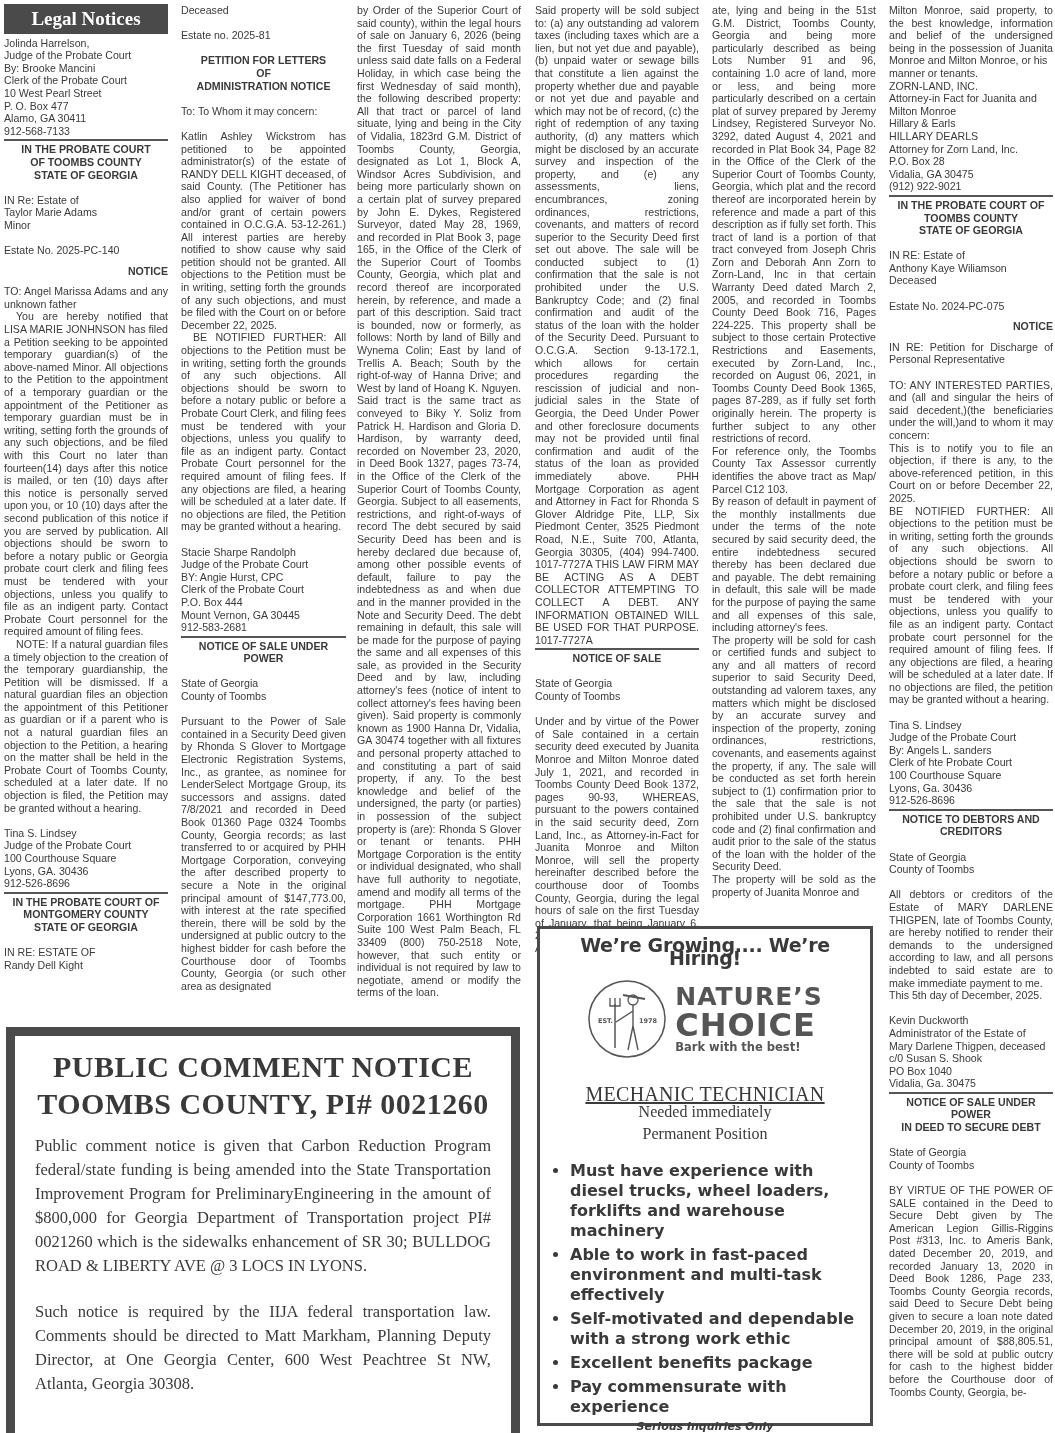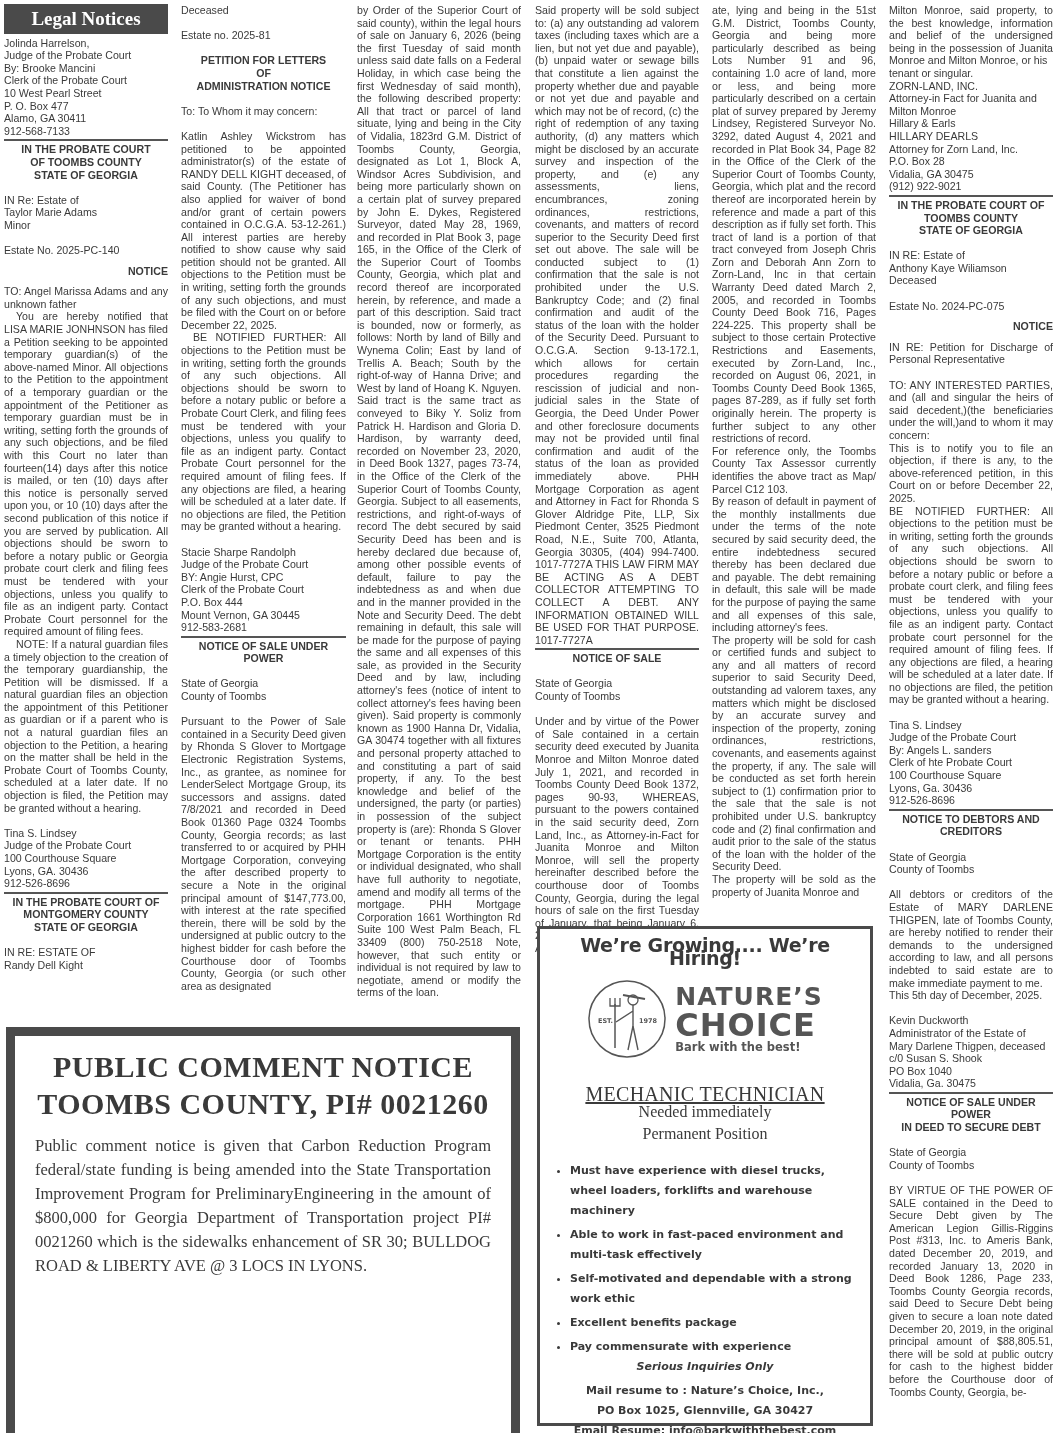--- a/index.html
+++ b/index.html
@@ -30,21 +30,21 @@
         border:3px solid #4a4a4a; background:#fff; text-align:center; color:#3a3a3a; }
   .ad-head { font-family:"DejaVu Sans", sans-serif; font-weight:bold; font-size:19px; margin:10px 16px 0; letter-spacing:-0.3px; }
   .logo-row { display:flex; align-items:center; justify-content:center; margin-top:14px; gap:8px; }
   .brand { text-align:left; font-family:"DejaVu Sans", sans-serif; font-weight:bold; color:#555; }
   .brand .b1 { font-size:25px; line-height:26px; letter-spacing:1px;text-align:right; }
   .brand .b2 { font-size:32px; line-height:30px; letter-spacing:1px; }
   .brand .b3 { font-size:11.5px; line-height:14px; }
   .job-title { font-family:"Liberation Serif", serif; font-size:20px; text-decoration:underline; margin-top:28px; letter-spacing:0.3px; }
   .job-sub { font-family:"Liberation Serif", serif; font-size:16px; line-height:22px; }
   .ad ul { text-align:left; margin:16px 8px 0 8px; padding-left:22px; font-family:"DejaVu Sans", sans-serif;
-           font-weight:bold; font-size:11px; line-height:20px; }
+           font-weight:bold; font-size:16px; line-height:20px; }
   .ad li { margin-bottom:4px; }
   .ad .serious { font-family:"DejaVu Sans", sans-serif; font-style:italic; font-weight:bold; font-size:11px; margin-top:4px; }
   .ad .contact { font-family:"DejaVu Sans", sans-serif; font-weight:bold; font-size:11px; line-height:20px; margin-top:8px; }
 </style>
 </head>
 <body>
 
 <div class="col c1">
   <div class="masthead">Legal Notices</div>
   <div>
@@ -149,21 +149,21 @@
   <div class="p" style="margin-top:4px">ate, lying and being in the 51st G.M. District, Toombs County, Georgia and being more particularly described as being Lots Number 91 and 96, containing 1.0 acre of land, more or less, and being more particularly described on a certain plat of survey prepared by Jeremy Lindsey, Registered Surveyor No. 3292, dated August 4, 2021 and recorded in Plat Book 34, Page 82 in the Office of the Clerk of the Superior Court of Toombs County, Georgia, which plat and the record thereof are incorporated herein by reference and made a part of this description as if fully set forth. This tract of land is a portion of that tract conveyed from Joseph Chris Zorn and Deborah Ann Zorn to Zorn-Land, Inc in that certain Warranty Deed dated March 2, 2005, and recorded in Toombs County Deed Book 716, Pages 224-225. This property shall be subject to those certain Protective Restrictions and Easements, executed by Zorn-Land, Inc., recorded on August 06, 2021, in Toombs County Deed Book 1365, pages 87-289, as if fully set forth originally herein. The property is further subject to any other restrictions of record.</div>
   <div class="p">For reference only, the Toombs County Tax Assessor currently identifies the above tract as Map/ Parcel C12 103.</div>
   <div class="p">By reason of default in payment of the monthly installments due under the terms of the note secured by said security deed, the entire indebtedness secured thereby has been declared due and payable. The debt remaining in default, this sale will be made for the purpose of paying the same and all expenses of this sale, including attorney's fees.</div>
   <div class="p">The property will be sold for cash or certified funds and subject to any and all matters of record superior to said Security Deed, outstanding ad valorem taxes, any matters which might be disclosed by an accurate survey and inspection of the property, zoning ordinances, restrictions, covenants, and easements against the property, if any. The sale will be conducted as set forth herein subject to (1) confirmation prior to the sale that the sale is not prohibited under U.S. bankruptcy code and (2) final confirmation and audit prior to the sale of the status of the loan with the holder of the Security Deed.</div>
   <div class="p">The property will be sold as the property of Juanita Monroe and</div>
 </div>
 
 <div class="col c6">
   <div class="p" style="margin-top:4px">Milton Monroe, said property, to the best knowledge, information and belief of the undersigned being in the possession of Juanita Monroe and Milton Monroe, or his</div>
   <div>
-    <div class="p l">tenant or singular.</div>
+    <div class="p l">manner or tenants.</div>
     <div class="p l">ZORN-LAND, INC.</div>
     <div class="p l">Attorney-in Fact for Juanita and Milton Monroe</div>
     <div class="p l">Hillary &amp; Earls</div>
     <div class="p l">HILLARY DEARLS</div>
     <div class="p l">Attorney for Zorn Land, Inc.</div>
     <div class="p l">P.O. Box 28</div>
     <div class="p l">Vidalia, GA 30475</div>
     <div class="p l">(912) 922-9021</div>
   </div>
   <div class="rule"></div>
@@ -226,20 +226,21 @@
   <div class="gap"></div>
   <div class="p">BY VIRTUE OF THE POWER OF SALE contained in the Deed to Secure Debt given by The American Legion Gillis-Riggins Post #313, Inc. to Ameris Bank, dated December 20, 2019, and recorded January 13, 2020 in Deed Book 1286, Page 233, Toombs County Georgia records, said Deed to Secure Debt being given to secure a loan note dated December 20, 2019, in the original principal amount of $88,805.51, there will be sold at public outcry for cash to the highest bidder before the Courthouse door of Toombs County, Georgia, be-</div>
 </div>
 
 <div class="pc-box">
   <div class="pc-title">
     <div>PUBLIC COMMENT NOTICE</div>
     <div>TOOMBS COUNTY, PI# 0021260</div>
   </div>
   <p class="pc-p">Public comment notice is given that Carbon Reduction Program federal/state funding is being amended into the State Transportation Improvement Program for PreliminaryEngineering in the amount of $800,000 for Georgia Department of Transportation project PI# 0021260 which is the sidewalks enhancement of SR 30; BULLDOG ROAD &amp; LIBERTY AVE @ 3 LOCS IN LYONS.</p>
+  <p class="pc-p">Such notice is required by the IIJA federal transportation law. Comments should be directed to Matt Markham, Planning Deputy Director, at One Georgia Center, 600 West Peachtree St NW, Atlanta, Georgia 30308.</p>
 </div>
 
 <div class="ad">
   <div class="ad-head">We’re Growing.... We’re Hiring!</div>
   <div class="logo-row">
     <svg width="80" height="82" viewBox="0 0 80 82">
       <circle cx="40" cy="41" r="38" fill="none" stroke="#555" stroke-width="1.5"></circle>
       <text x="11" y="45" font-size="6.5" font-weight="bold" fill="#555" font-family="DejaVu Sans, sans-serif">EST.</text>
       <text x="52" y="45" font-size="6.5" font-weight="bold" fill="#555" font-family="DejaVu Sans, sans-serif">1978</text>
       <line x1="28" y1="26" x2="28" y2="70" stroke="#555" stroke-width="1.5"></line>

